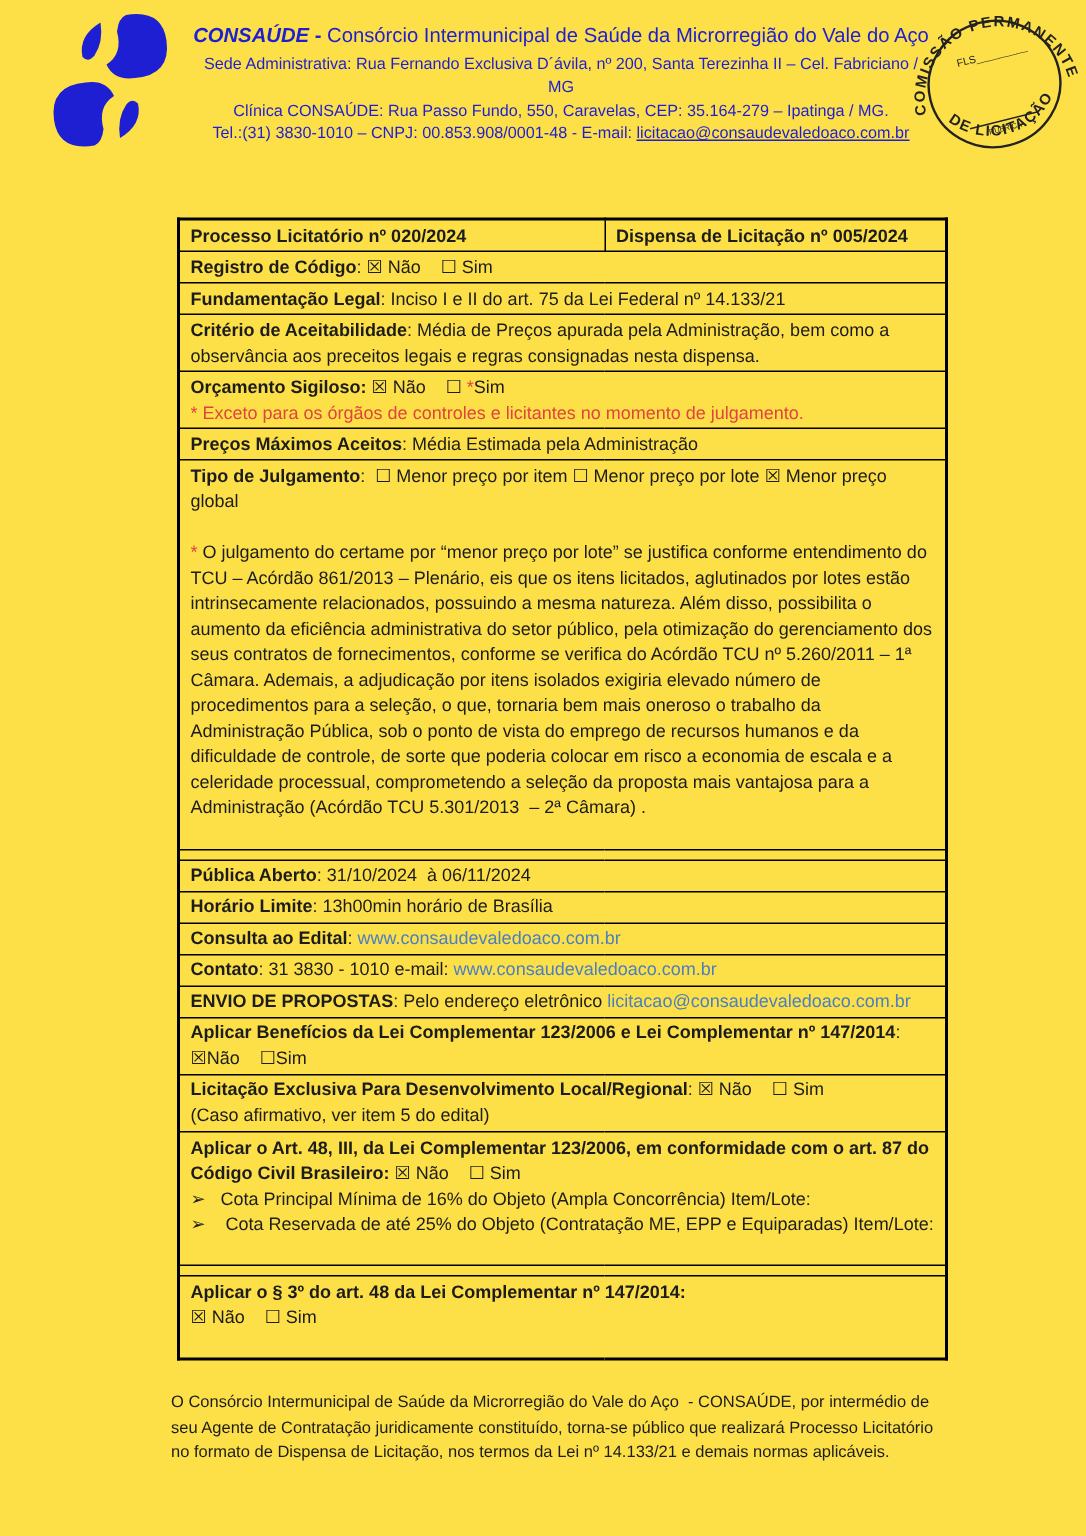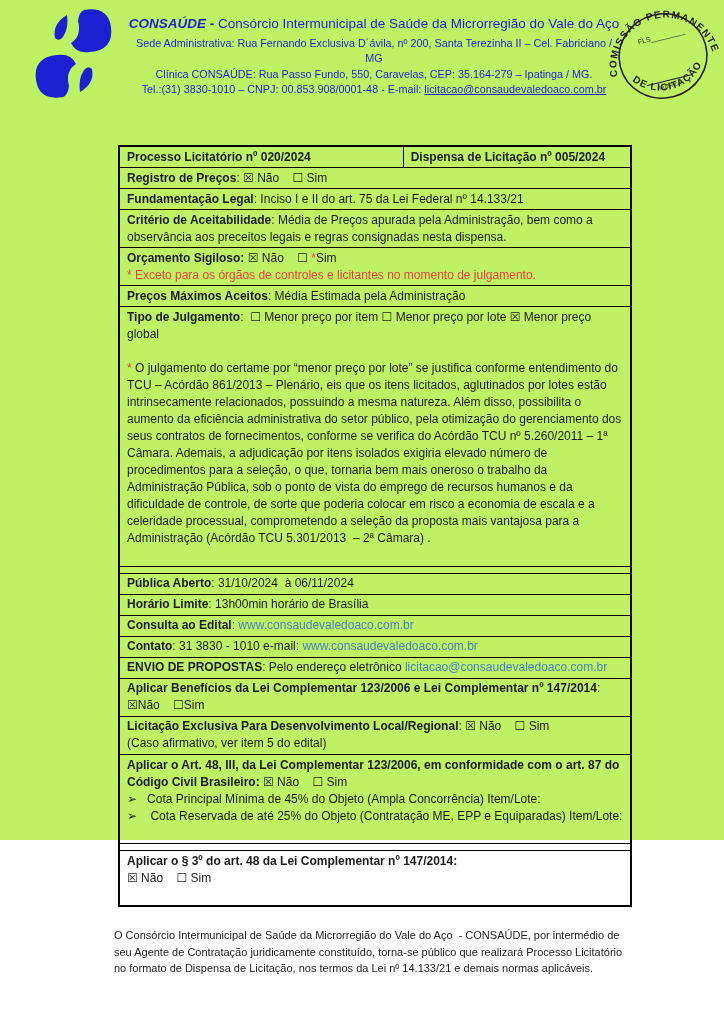--- a/index.html
+++ b/index.html
@@ -1,18 +1,18 @@
 <!DOCTYPE html>
 <html lang="pt-br"><head>
 <meta charset="utf-8">
 <style>
   html,body{margin:0;padding:0;}
   body{width:724px;height:1024px;background:#ffffff;overflow:hidden;
        font-family:"Liberation Sans","DejaVu Sans",sans-serif;color:#1c1c1c;}
-  .sheet{position:relative;width:724px;height:840px;background:#bef264;}
+  .sheet{position:relative;width:724px;height:1024px;background:#fde047;}
 
   
   .hdr-text{position:absolute;top:14px;left:128px;width:492px;text-align:center;
             color:#1e1ed2;line-height:1.45;}
   .org-line{font-size:13.5px;margin-bottom:2px;}
   .org-bold{font-weight:bold;font-style:italic;}
   .org-sep{font-weight:bold;}
   .hdr-small{font-size:10.8px;}
   .hdr-email{text-decoration:underline;cursor:pointer;}
 
@@ -93,21 +93,21 @@
           <tr>
             <td>
               <div class="ln"><span class="pb">Processo Licitatório nº 020/2024</span></div>
             </td>
             <td>
               <div class="ln"><span class="pb">Dispensa de Licitação nº 005/2024</span></div>
             </td>
           </tr>
           <tr>
             <td colspan="2">
-              <div class="ln"><span class="pb">Registro de Preços</span><span class="pt">: ☒ Não    ☐ Sim</span></div>
+              <div class="ln"><span class="pb">Registro de Código</span><span class="pt">: ☒ Não    ☐ Sim</span></div>
             </td>
           </tr>
           <tr>
             <td colspan="2">
               <div class="ln"><span class="pb">Fundamentação Legal</span><span class="pt">: Inciso I e II do art. 75 da Lei Federal nº 14.133/21</span></div>
             </td>
           </tr>
           <tr>
             <td colspan="2">
               <div class="ln"><span class="pb">Critério de Aceitabilidade</span><span class="pt">: Média de Preços apurada pela Administração, bem como a observância aos preceitos legais e regras consignadas nesta dispensa.</span></div>
@@ -168,21 +168,21 @@
           </tr>
           <tr>
             <td colspan="2">
               <div class="ln"><span class="pb">Licitação Exclusiva Para Desenvolvimento Local/Regional</span><span class="pt">: ☒ Não    ☐ Sim</span></div>
               <div class="ln"><span class="pt">(Caso afirmativo, ver item 5 do edital)</span></div>
             </td>
           </tr>
           <tr>
             <td colspan="2">
               <div class="ln"><span class="pb">Aplicar o Art. 48, III, da Lei Complementar 123/2006, em conformidade com o art. 87 do Código Civil Brasileiro:</span><span class="pt"> ☒ Não    ☐ Sim</span></div>
-              <div class="ln"><span class="pt">➢   Cota Principal Mínima de 45% do Objeto (Ampla Concorrência) Item/Lote:</span></div>
+              <div class="ln"><span class="pt">➢   Cota Principal Mínima de 16% do Objeto (Ampla Concorrência) Item/Lote:</span></div>
               <div class="ln"><span class="pt">➢    Cota Reservada de até 25% do Objeto (Contratação ME, EPP e Equiparadas) Item/Lote:</span></div>
               <div class="ln"><span class="pt">&nbsp;</span></div>
             </td>
           </tr>
           <tr>
             <td colspan="2" class="spacer"></td>
           </tr>
           <tr>
             <td colspan="2">
               <div class="ln"><span class="pb">Aplicar o § 3º do art. 48 da Lei Complementar nº 147/2014:</span></div>

